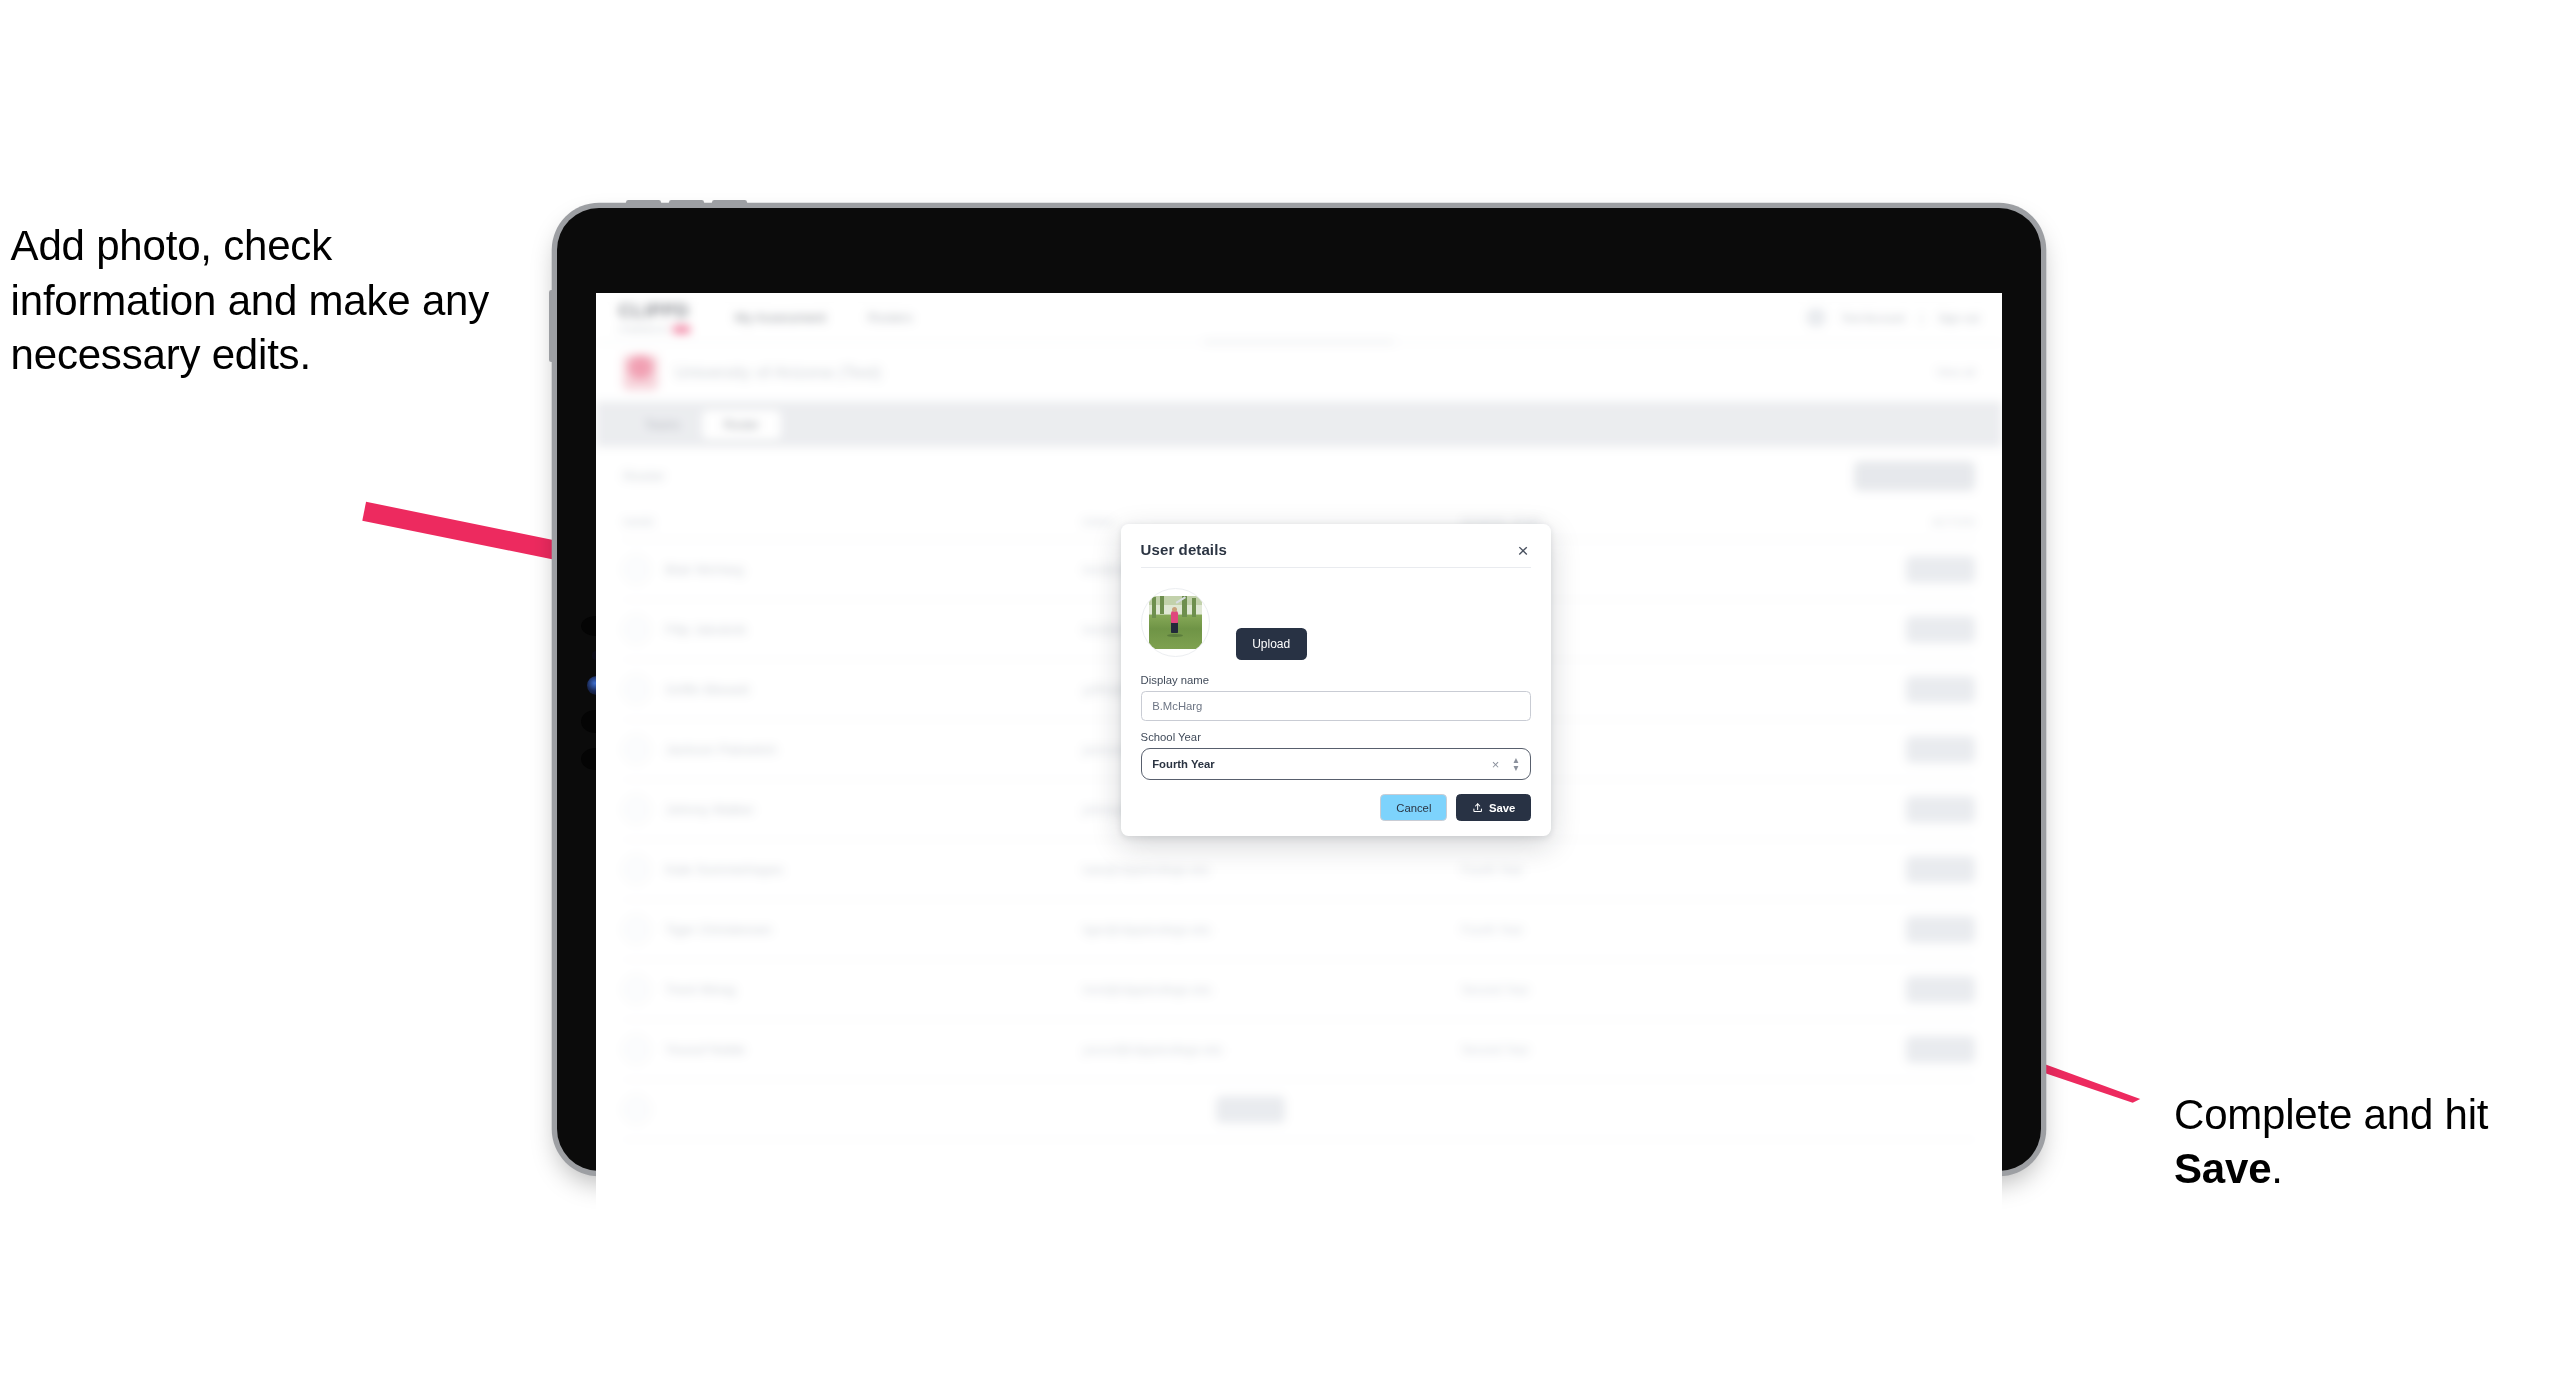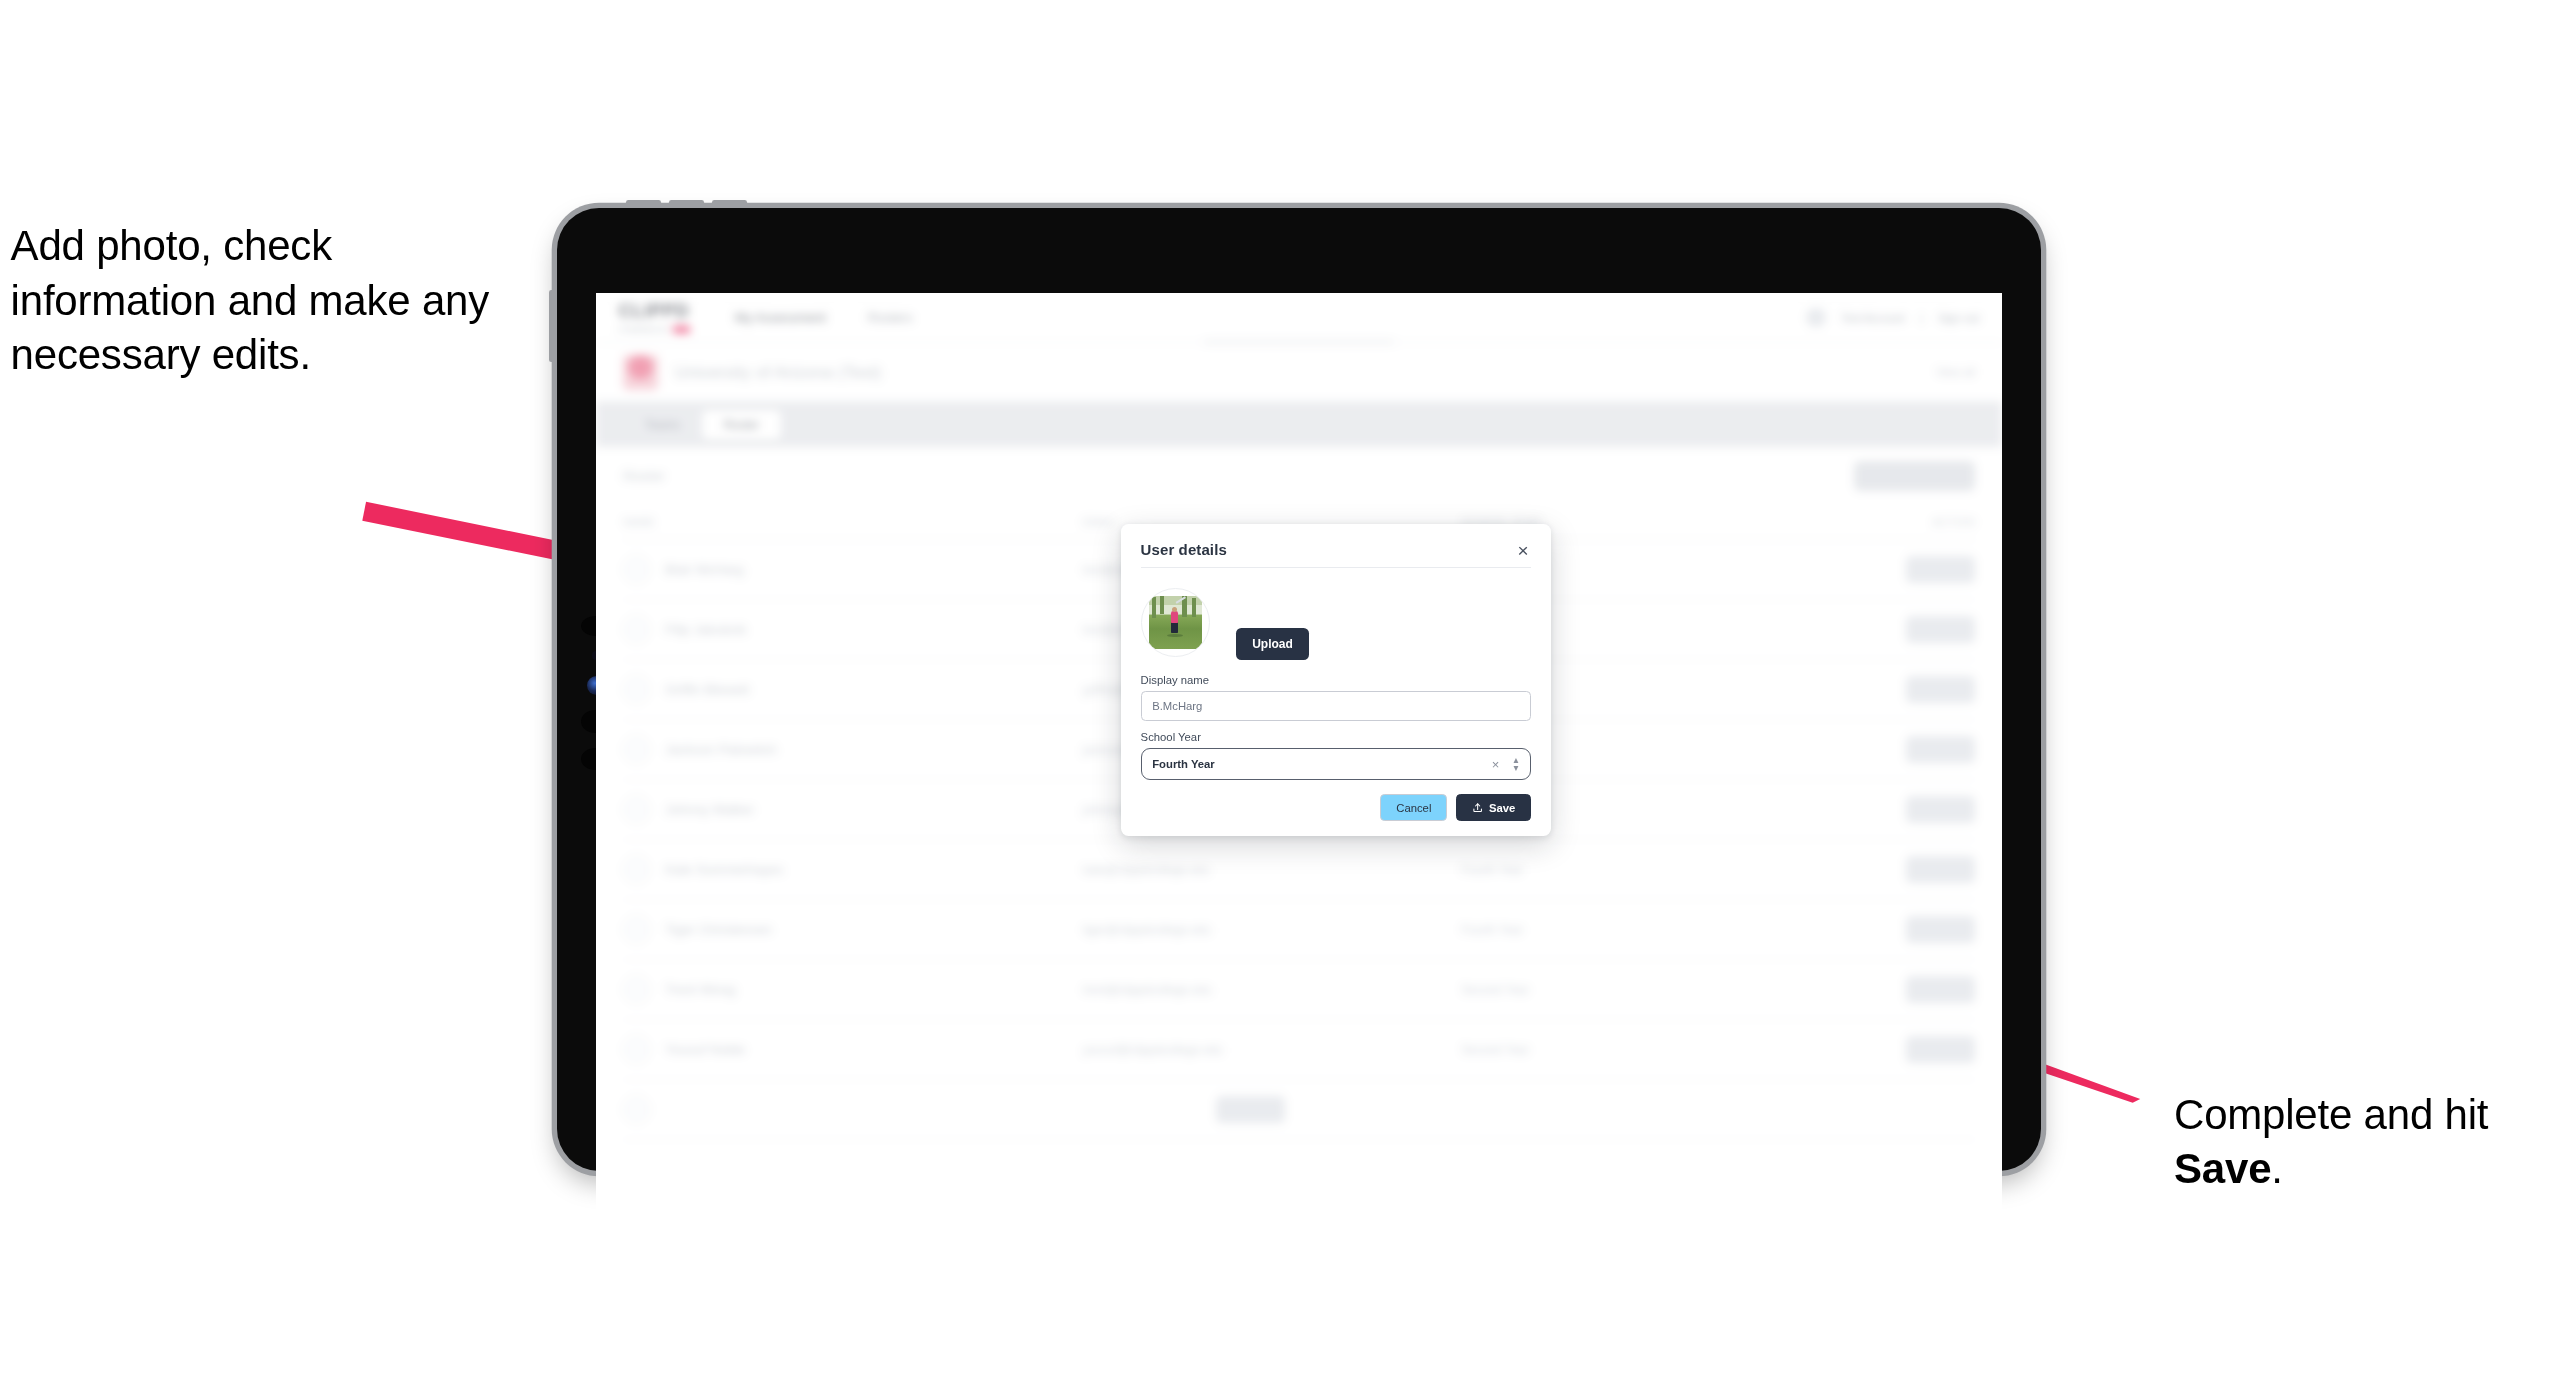--- a/index.html
+++ b/index.html
@@ -167,21 +167,21 @@
   .ap-canopy { position:absolute; left:0; top:0; width:53px; height:9px; background:#a9bf8a; opacity:.55;}
   .ap-body { position:absolute; left:22px; top:15px; width:7.5px; height:12px; background:#e0487e; border-radius:2.3px 2.3px 0.8px 0.8px;}
   .ap-legs { position:absolute; left:22px; top:26.4px; width:7.5px; height:10.6px; background:#222a3a; border-radius:0.8px;}
   .ap-head { position:absolute; left:23.4px; top:11.3px; width:5.3px; height:5.3px; background:#c9a07a; border-radius:50%;}
   .ap-club { position:absolute; left:27px; top:6px; width:10.6px; height:1.5px; background:#d8dde2; transform: rotate(-32deg); transform-origin: left center;}
   .ap-shadow{ position:absolute; left:18px; top:38px; width:16.6px; height:3.8px; background:#4f6e35; border-radius:50%; opacity:.65;}
 
   .upload-btn {
     background:#283244; color:#ffffff; border:none;
     font-family:"Liberation Sans", sans-serif;
-    font-size: 12px; font-weight: 700;
+    font-size: 12px; font-weight: 400;
     padding: 9px 16.6px; border-radius: 5.3px; cursor:pointer;margin-top:44px;
   }
   .field { margin-bottom: 9.8px; }
   .field-label { font-size: 11.3px; color:#414b5a; margin-bottom: 5.3px; display:block; }
   .field-input {
     width: 100%; height: 30px;
     border: 0.8px solid #c9ccd4; border-radius: 4.5px;
     background:#fff; padding: 0 10.6px;
     font-family:"Liberation Sans", sans-serif;
     font-size: 11.3px; color: #6d7584;

